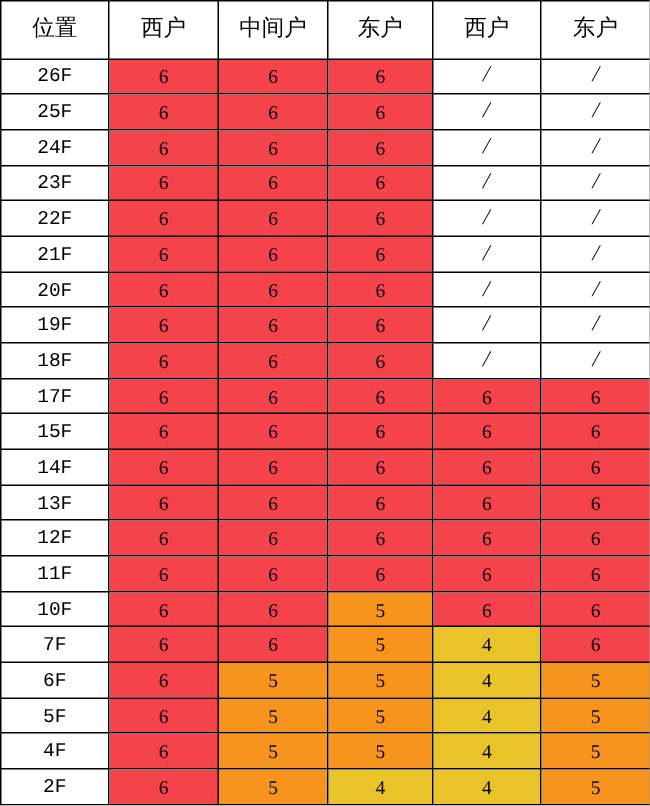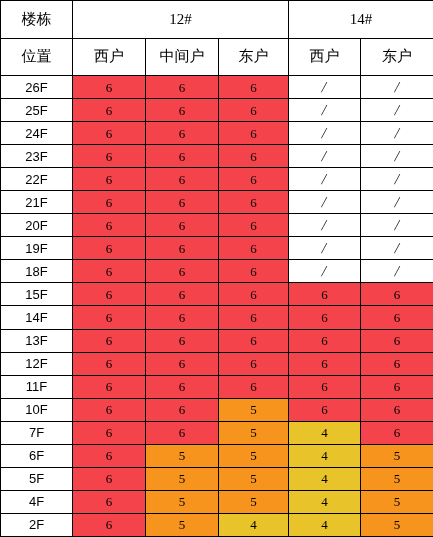--- a/index.html
+++ b/index.html
@@ -57,21 +57,21 @@
   tr.hdr-building td.corner,
   tr.hdr-position td.corner {
     font-size: 15px;
   }
   tr.datarow td {
     height: 18px;
     font-size: 13px;
   }
   td.floor {
     background: #ffffff;
-    font-family: Liberation Sans, sans-serif;
+    font-family: Liberation Mono, monospace;
     font-size: 13px;
     letter-spacing: 0px;
   }
   td.v-6 { background: #F4434A; color: #1a1a1a; }
   td.v-5 { background: #F7941E; color: #1a1a1a; }
   td.v-4 { background: #E8C32A; color: #1a1a1a; }
   td.v-na { background: #ffffff; color: #000000; font-style: italic; }
   td.v-na span.slash {
     display: inline-block;
     transform: skewX(-12deg);
@@ -86,25 +86,20 @@
   <table class="grid">
     <colgroup>
       <col class="c-pos">
       <col class="c-d1">
       <col class="c-d2">
       <col class="c-d3">
       <col class="c-d4">
       <col class="c-d5">
     </colgroup>
     <tbody>
-      <tr class="hdr-building">
-        <td class="corner">楼栋</td>
-        <td class="bnum" colspan="3">12#</td>
-        <td class="bnum" colspan="2">14#</td>
-      </tr>
       <tr class="hdr-position">
         <td class="corner">位置</td>
         <td class="pcell">西户</td>
         <td class="pcell">中间户</td>
         <td class="pcell">东户</td>
         <td class="pcell">西户</td>
         <td class="pcell">东户</td>
       </tr>
     <tr class="datarow">
           <td class="floor">26F</td>
@@ -172,20 +167,28 @@
         </tr>
         <tr class="datarow">
           <td class="floor">18F</td>
           <td class="v-6">6</td>
           <td class="v-6">6</td>
           <td class="v-6">6</td>
           <td class="v-na"><span class="slash">/</span></td>
           <td class="v-na"><span class="slash">/</span></td>
         </tr>
         <tr class="datarow">
+          <td class="floor">17F</td>
+          <td class="v-6">6</td>
+          <td class="v-6">6</td>
+          <td class="v-6">6</td>
+          <td class="v-6">6</td>
+          <td class="v-6">6</td>
+        </tr>
+        <tr class="datarow">
           <td class="floor">15F</td>
           <td class="v-6">6</td>
           <td class="v-6">6</td>
           <td class="v-6">6</td>
           <td class="v-6">6</td>
           <td class="v-6">6</td>
         </tr>
         <tr class="datarow">
           <td class="floor">14F</td>
           <td class="v-6">6</td>

